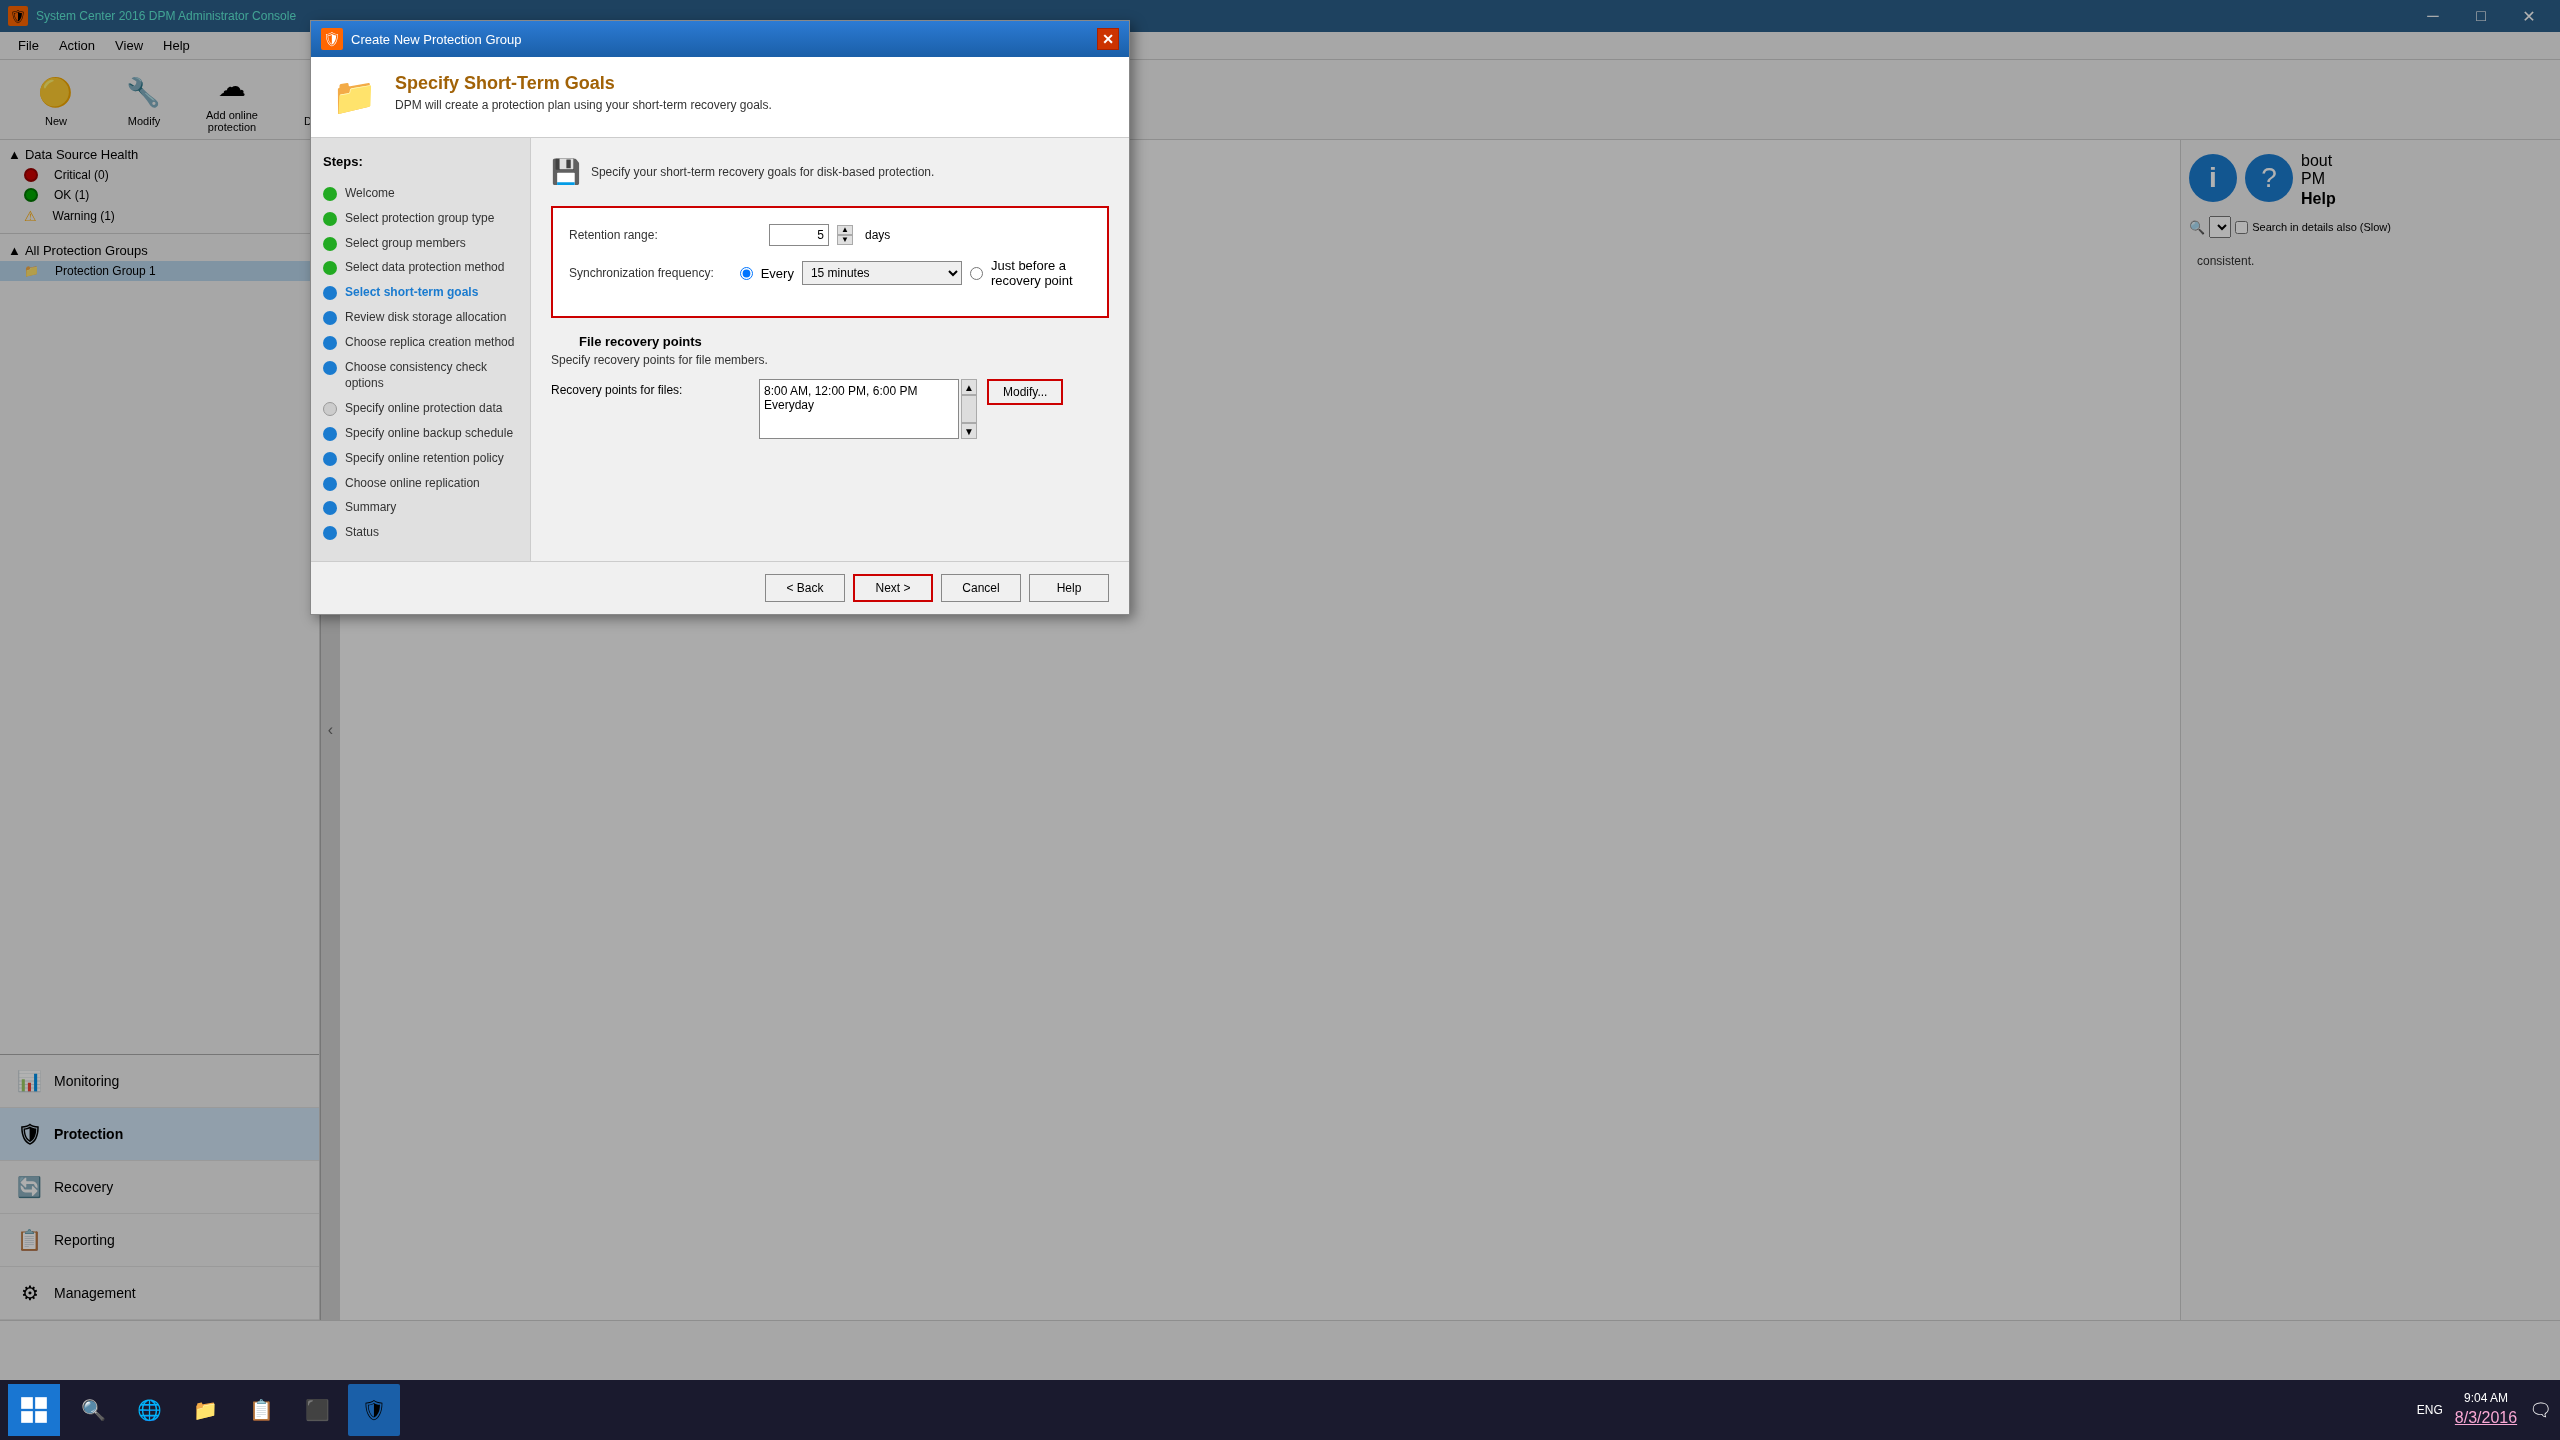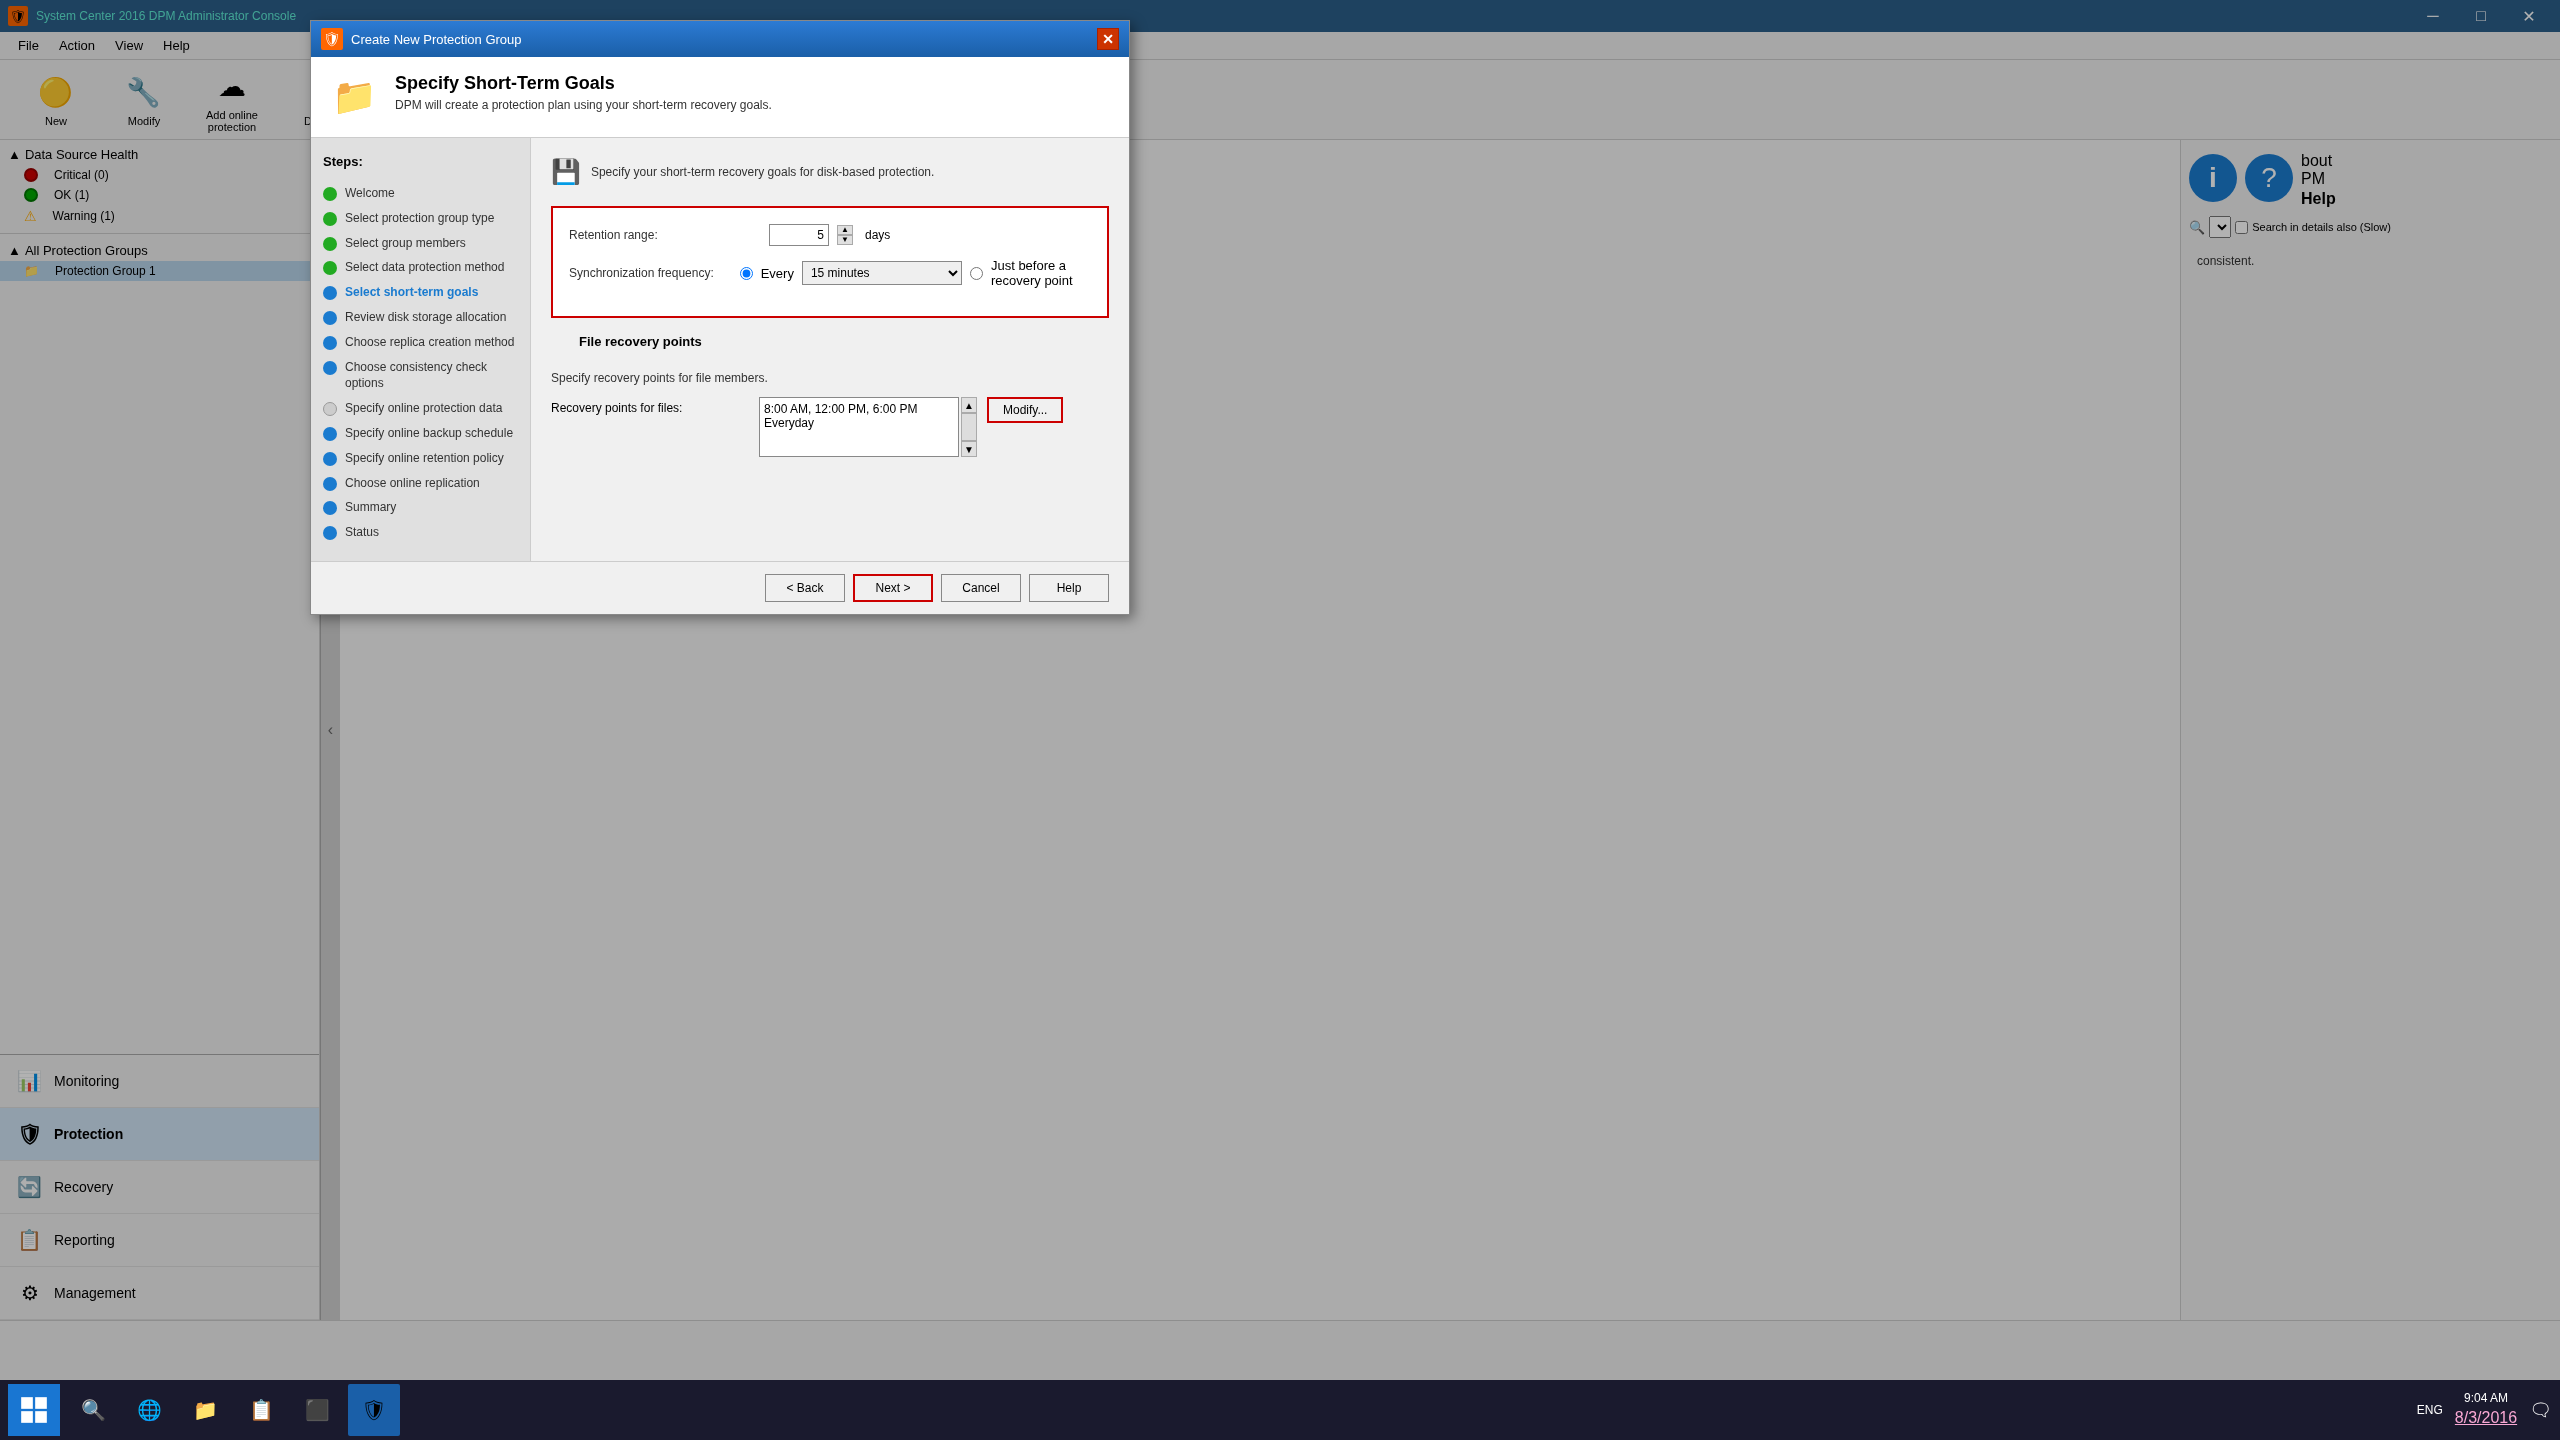--- a/index.html
+++ b/index.html
@@ -66,21 +66,21 @@
     .dialog-overlay { position: absolute; top: 0; left: 0; width: 100%; height: 100%; background: rgba(0,0,0,0.3); z-index: 50; display: flex; align-items: flex-start; justify-content: flex-start; }
     .dialog { position: absolute; top: 20px; left: 310px; width: 820px; background: #f0f0f0; border: 1px solid #888; box-shadow: 4px 4px 12px rgba(0,0,0,0.4); }
     .dialog-titlebar { height: 36px; background: linear-gradient(180deg, #2c7bd4 0%, #1a5fa8 100%); display: flex; align-items: center; padding: 0 10px; }
     .dialog-titlebar-icon { width: 22px; height: 22px; background: #ff6600; border-radius: 2px; margin-right: 8px; display: flex; align-items: center; justify-content: center; font-size: 14px; color: white; }
     .dialog-titlebar-text { color: white; font-size: 13px; font-weight: normal; flex: 1; }
     .dialog-close-btn { width: 22px; height: 22px; background: #cc3300; border: 1px solid #aa2200; display: flex; align-items: center; justify-content: center; cursor: pointer; color: white; font-size: 14px; font-weight: bold; }
 
     
     .dialog-header { background: white; padding: 16px 20px; display: flex; align-items: flex-start; gap: 16px; border-bottom: 1px solid #ccc; }
     .dialog-header-icon { width: 48px; height: 48px; display: flex; align-items: center; justify-content: center; font-size: 36px; }
-    .dialog-header-text h2 { font-size: 18px; font-weight: bold; color: #000000; margin-bottom: 4px; }
+    .dialog-header-text h2 { font-size: 18px; font-weight: bold; color: #a16207; margin-bottom: 4px; }
     .dialog-header-text p { font-size: 12px; color: #333; }
     .dialog-body { display: flex; background: #e8e8e8; }
 
     
     .steps-panel { width: 220px; background: #e0e0e0; padding: 16px 12px; border-right: 1px solid #ccc; }
     .steps-title { font-size: 13px; font-weight: bold; margin-bottom: 12px; }
     .step-item { display: flex; align-items: flex-start; gap: 8px; padding: 4px 0; cursor: pointer; }
     .step-dot { width: 14px; height: 14px; border-radius: 50%; margin-top: 2px; flex-shrink: 0; }
     .step-dot.green { background: #22aa22; }
     .step-dot.blue { background: #1a7bcf; }
@@ -101,21 +101,21 @@
     .form-input { width: 60px; height: 22px; border: 1px solid #888; padding: 2px 4px; font-size: 12px; text-align: right; }
     .spinner-btns { display: flex; flex-direction: column; }
     .spinner-btn { width: 16px; height: 10px; background: #e0e0e0; border: 1px solid #aaa; cursor: pointer; display: flex; align-items: center; justify-content: center; font-size: 8px; line-height: 1; }
     .form-unit { font-size: 12px; margin-left: 4px; }
     .radio-group { display: flex; flex-direction: row; gap: 8px; }
     .radio-row { display: flex; align-items: center; gap: 8px; }
     .radio-row input[type="radio"] { cursor: pointer; }
     .form-select { height: 24px; border: 1px solid #888; font-size: 12px; padding: 2px 4px; min-width: 160px; }
 
     
-    .section-title { font-size: 13px; font-weight: bold; margin-bottom: 22px; margin-top: 8px; padding-left: 28px; }
+    .section-title { font-size: 13px; font-weight: bold; margin-bottom: 4px; margin-top: 8px; padding-left: 28px; }
     .section-desc { font-size: 12px; color: #333; margin-bottom: 12px; }
     .recovery-row { display: flex; align-items: flex-start; gap: 8px; }
     .recovery-label { width: 200px; font-size: 12px; padding-top: 4px; }
     .recovery-list { width: 200px; height: 60px; border: 1px solid #888; background: white; font-size: 12px; padding: 4px; overflow-y: auto; }
     .recovery-scroll-btn { width: 16px; height: 16px; background: #e0e0e0; border: 1px solid #aaa; display: flex; align-items: center; justify-content: center; font-size: 10px; cursor: pointer; }
     .modify-btn { height: 26px; padding: 2px 14px; font-size: 12px; background: #f0f0f0; border: 2px solid #cc0000; cursor: pointer; margin-left: 8px; }
 
     
     .dialog-footer { background: #f0f0f0; padding: 12px 20px; display: flex; justify-content: flex-end; gap: 8px; border-top: 1px solid #ccc; }
     .dlg-btn { height: 28px; padding: 2px 20px; font-size: 12px; background: #f0f0f0; border: 1px solid #888; cursor: pointer; min-width: 80px; }

